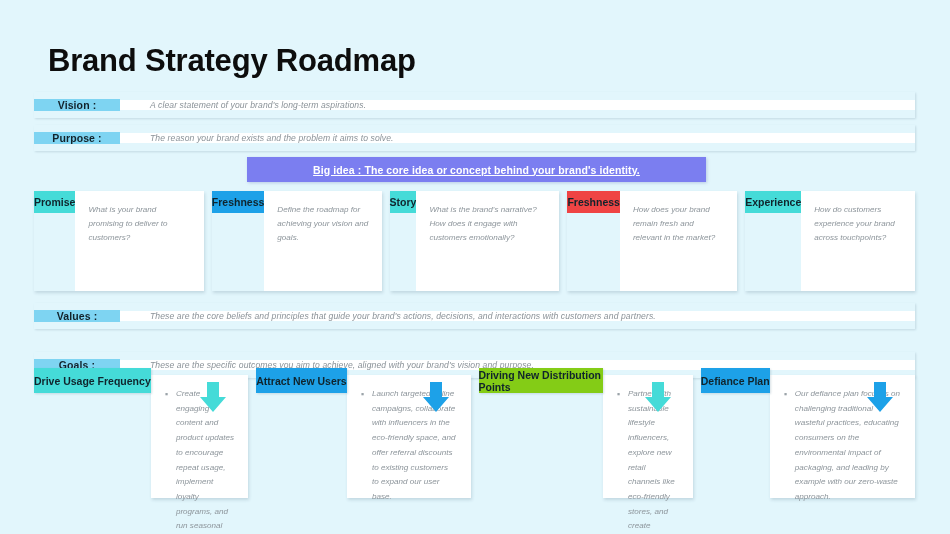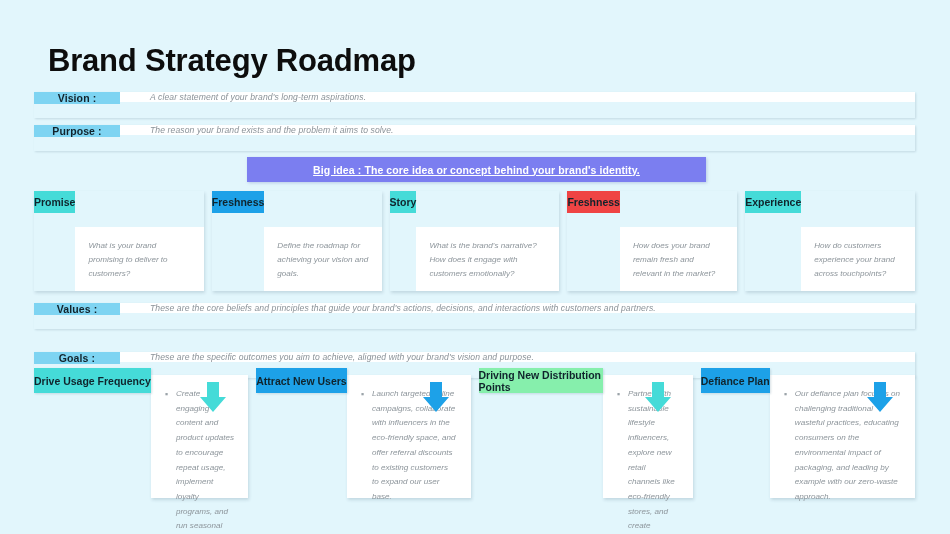--- a/index.html
+++ b/index.html
@@ -15,21 +15,21 @@
   
   .title{
     position:absolute;left:48px;top:44px;
     font-size:31px;font-weight:bold;color:#0d0d0d;
     letter-spacing:-0.2px;line-height:1.1;
   }
 
   
   .labelrow{
     position:absolute;left:34px;width:881px;height:26px;
-    display:flex;align-items:flex-start;
+    display:flex;align-items:center;
     box-shadow:1px 1px 2px rgba(120,150,165,.28);
   }
   .labelrow .chip{
     width:86px;flex:0 0 86px;background:#7ed4f2;
     display:flex;align-items:center;justify-content:center;
     font-size:10.5px;font-weight:bold;color:#12232b;
     letter-spacing:.1px;
   }
   .labelrow .field{
     flex:1;background:#ffffff;
@@ -60,21 +60,20 @@
   }
   .pillar .phead{
     height:22px;display:flex;align-items:center;justify-content:center;
     font-size:10.5px;font-weight:bold;color:#10242c;
   }
   .pillar .pbody{
     flex:1;background:#ffffff;
     padding:12px 13px 8px 13px;
     font-size:8.1px;font-style:italic;color:#8d959b;
     line-height:1.75;
-    margin-top:36px;
   }
 
   
   .actions{
     position:absolute;left:34px;top:368px;width:881px;height:130px;
     display:flex;gap:8px;
   }
   .action{
     flex:1;display:flex;flex-direction:row;position:relative;
   }
@@ -182,21 +181,21 @@
       </svg>
       <div class="abody">
         <div class="bullet">
           <span class="dot">▪</span>
           <span>Launch targeted online campaigns, collaborate with influencers in the eco-friendly space, and offer referral discounts to existing customers to expand our user base.</span>
         </div>
       </div>
     </div>
 
     <div class="action">
-      <div class="ahead" style="background:#86efac">Driving New Distribution Points</div>
+      <div class="ahead" style="background:#84cc16">Driving New Distribution Points</div>
       <svg class="arrow" viewBox="0 0 26 30">
         <path d="M7 0 H19 V15 H26 L13 30 L0 15 H7 Z" fill="#45dbd8"></path>
       </svg>
       <div class="abody">
         <div class="bullet">
           <span class="dot">▪</span>
           <span>Partner with sustainable lifestyle influencers, explore new retail channels like eco-friendly stores, and create strategic collaborations with environmental organizations.</span>
         </div>
       </div>
     </div>

